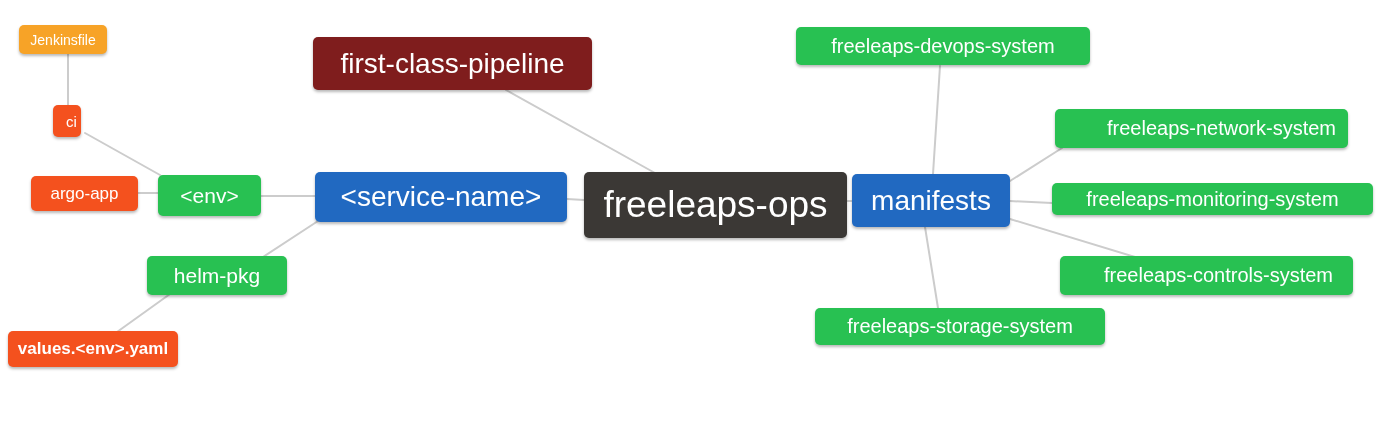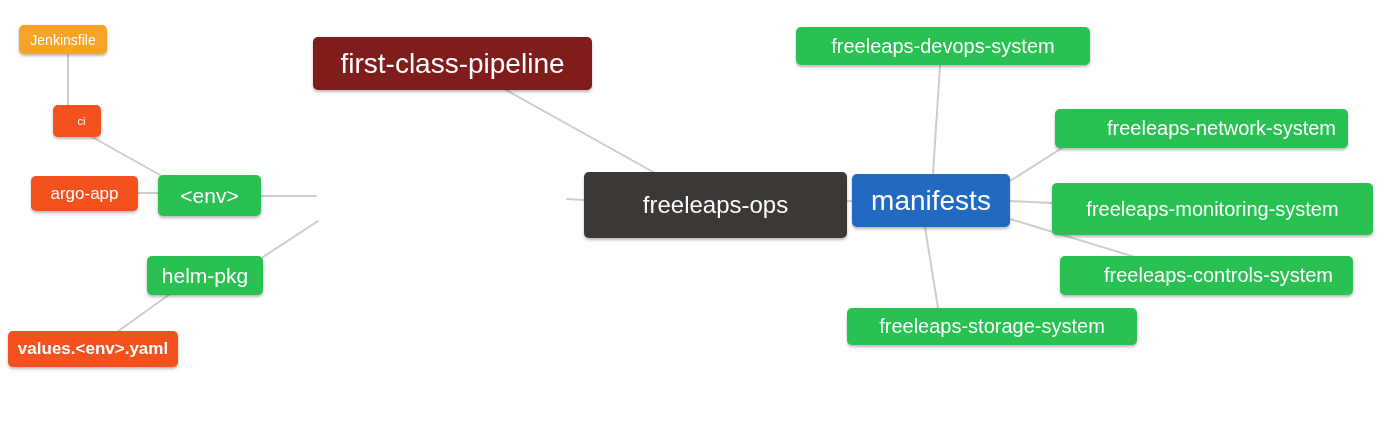--- a/index.html
+++ b/index.html
@@ -26,34 +26,34 @@
     color: #ffffff;
     border-radius: 5px;
     box-shadow: 0 2px 3px rgba(0,0,0,0.28);
     white-space: nowrap;
     box-sizing: border-box;
     cursor: default;
     user-select: none;
   }
   
   .n-jenkinsfile        { left:  19px; top:  25px; width: 88px; height: 29px; font-size: 14px; }
-  .n-ci                 { left:  53px; top: 105px; width:  48px; height: 32px; font-size: 11px; padding-left: 9px; }
+  .n-ci                 { left:  53px; top: 105px; width:  28px; height: 32px; font-size: 15px; padding-left: 9px; }
   .n-argo-app           { left:  31px; top: 176px; width:  107px; height: 35px; font-size: 17px; }
   .n-env                { left: 158px; top: 175px; width:  103px; height: 41px; font-size: 21px; }
-  .n-helm-pkg           { left: 147px; top: 256px; width: 116px; height: 39px; font-size: 21px; }
+  .n-helm-pkg           { left: 147px; top: 256px; width: 140px; height: 39px; font-size: 21px; }
   .n-values-env-yaml    { left:   8px; top: 331px; width: 170px; height: 36px; font-size: 17px; }
   .n-first-class-pipeline { left: 313px; top:  37px; width: 279px; height: 53px; font-size: 28px; }
   .n-service-name       { left: 315px; top: 172px; width: 252px; height: 50px; font-size: 28px; }
-  .n-freeleaps-ops      { left: 584px; top: 172px; width: 263px; height: 66px; font-size: 24px; }
+  .n-freeleaps-ops      { left: 584px; top: 172px; width: 263px; height: 66px; font-size: 37px; }
   .n-manifests          { left: 852px; top: 174px; width: 158px; height: 53px; font-size: 28px; }
   .n-devops-system      { left: 796px; top:  27px; width: 294px; height: 38px; font-size: 20px; }
   .n-network-system     { left:1055px; top: 109px; width: 293px; height: 39px; font-size: 20px; }
-  .n-monitoring-system  { left:1052px; top: 183px; width: 321px; height: 52px; font-size: 20px; }
+  .n-monitoring-system  { left:1052px; top: 183px; width: 321px; height: 32px; font-size: 20px; }
   .n-controls-system    { left:1060px; top: 256px; width: 293px; height: 39px; font-size: 20px; padding-left: 24px; }
-  .n-storage-system     { left: 815px; top: 308px; width: 290px; height: 37px; font-size: 20px; margin-left: 32px; }
+  .n-storage-system     { left: 815px; top: 308px; width: 290px; height: 37px; font-size: 20px; }
 </style>
 </head>
 <body>
 
 <div class="canvas">
 
   <svg class="edges" viewBox="0 0 1390 421">
     <line x1="68" y1="54" x2="68" y2="105" stroke-width="2" stroke-linecap="round" stroke="#cccccc"></line>
     <line x1="85" y1="133" x2="160" y2="175" stroke-width="2" stroke-linecap="round" stroke="#cccccc"></line>
     <line x1="122" y1="193" x2="158" y2="193" stroke-width="2" stroke-linecap="round" stroke="#cccccc"></line>
@@ -70,20 +70,21 @@
     <line x1="925" y1="227" x2="938" y2="308" stroke-width="2" stroke-linecap="round" stroke="#cccccc"></line>
   </svg>
 
   <div class="node n-jenkinsfile" style="background: rgb(247, 163, 39);">Jenkinsfile</div>
   <div class="node n-ci" style="background: rgb(244, 81, 30);">ci</div>
   <div class="node n-argo-app" style="background: rgb(244, 81, 30);">argo-app</div>
   <div class="node n-env" style="background: rgb(40, 193, 82);">&lt;env&gt;</div>
   <div class="node n-helm-pkg" style="background: rgb(40, 193, 82);">helm-pkg</div>
   <div class="node n-values-env-yaml" style="background: rgb(244, 81, 30); font-weight: bold;">values.&lt;env&gt;.yaml</div>
   <div class="node n-first-class-pipeline" style="background: #7f1d1d;">first-class-pipeline</div>
+  <div class="node n-service-name" style="background: rgb(33, 105, 193);">&lt;service-name&gt;</div>
   <div class="node n-freeleaps-ops" style="background: rgb(59, 56, 53);">freeleaps-ops</div>
   <div class="node n-manifests" style="background: rgb(33, 105, 193);">manifests</div>
   <div class="node n-devops-system" style="background: rgb(40, 193, 82);">freeleaps-devops-system</div>
   <div class="node n-network-system" style="background: rgb(40, 193, 82); padding-left: 40px;">freeleaps-network-system</div>
   <div class="node n-monitoring-system" style="background: rgb(40, 193, 82);">freeleaps-monitoring-system</div>
   <div class="node n-controls-system" style="background: rgb(40, 193, 82);">freeleaps-controls-system</div>
   <div class="node n-storage-system" style="background: rgb(40, 193, 82);">freeleaps-storage-system</div>
 
 </div>
 

